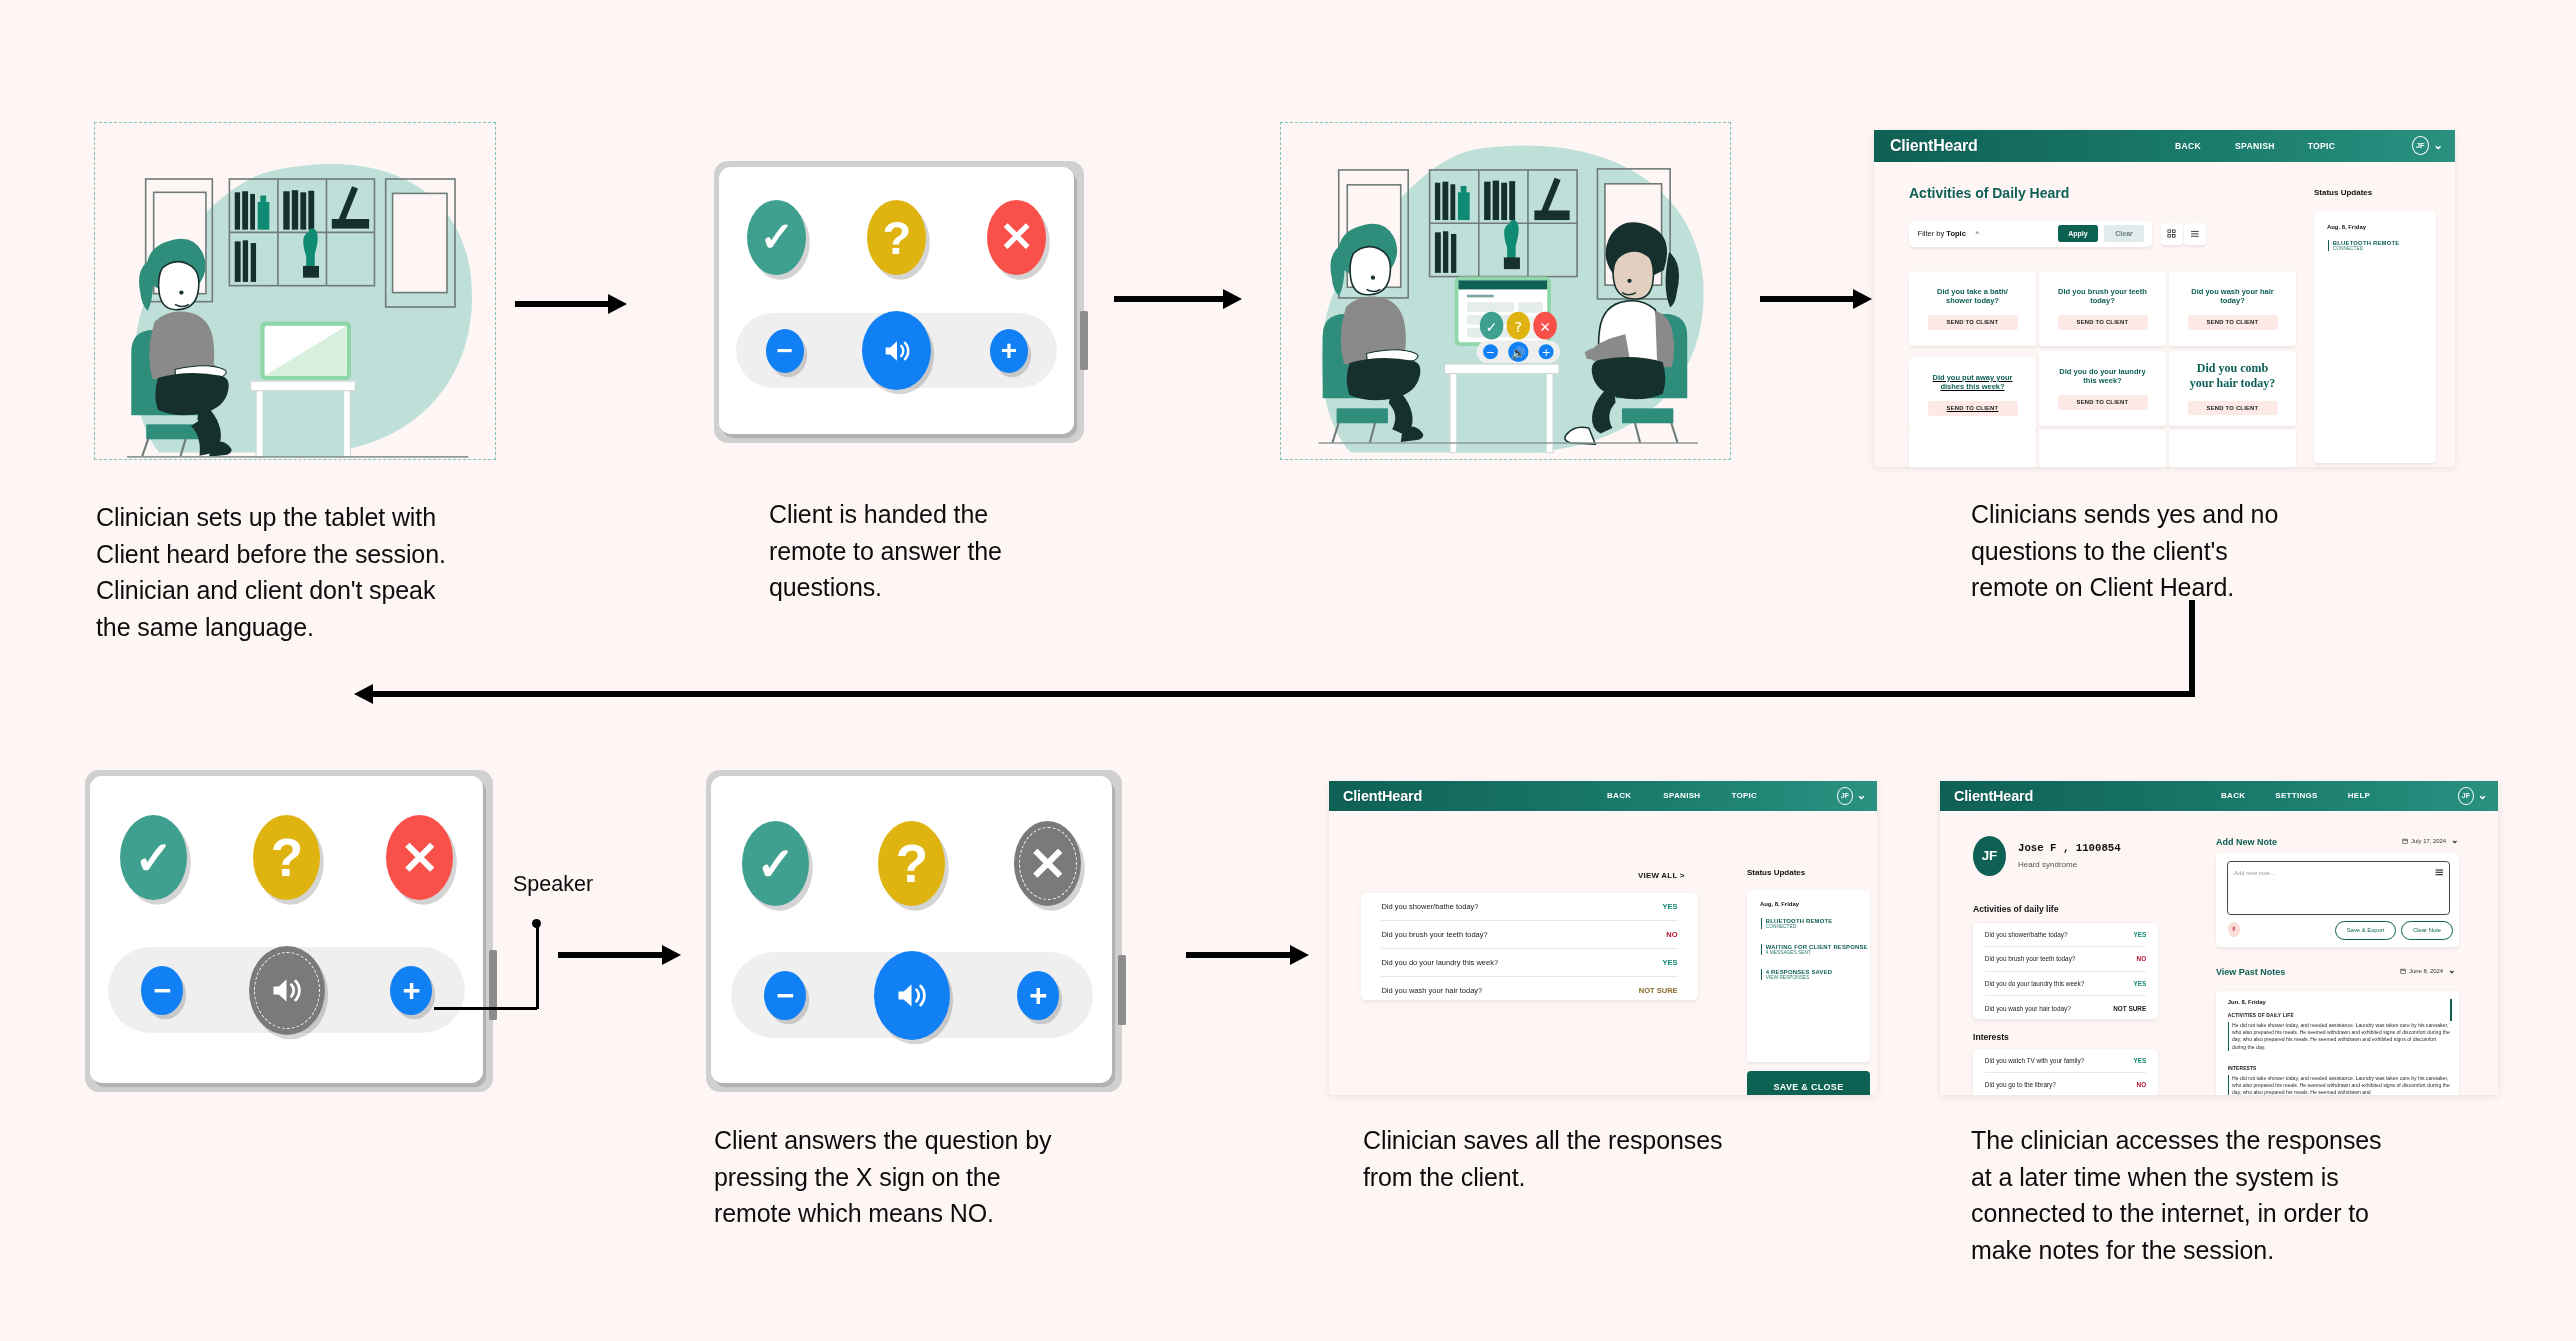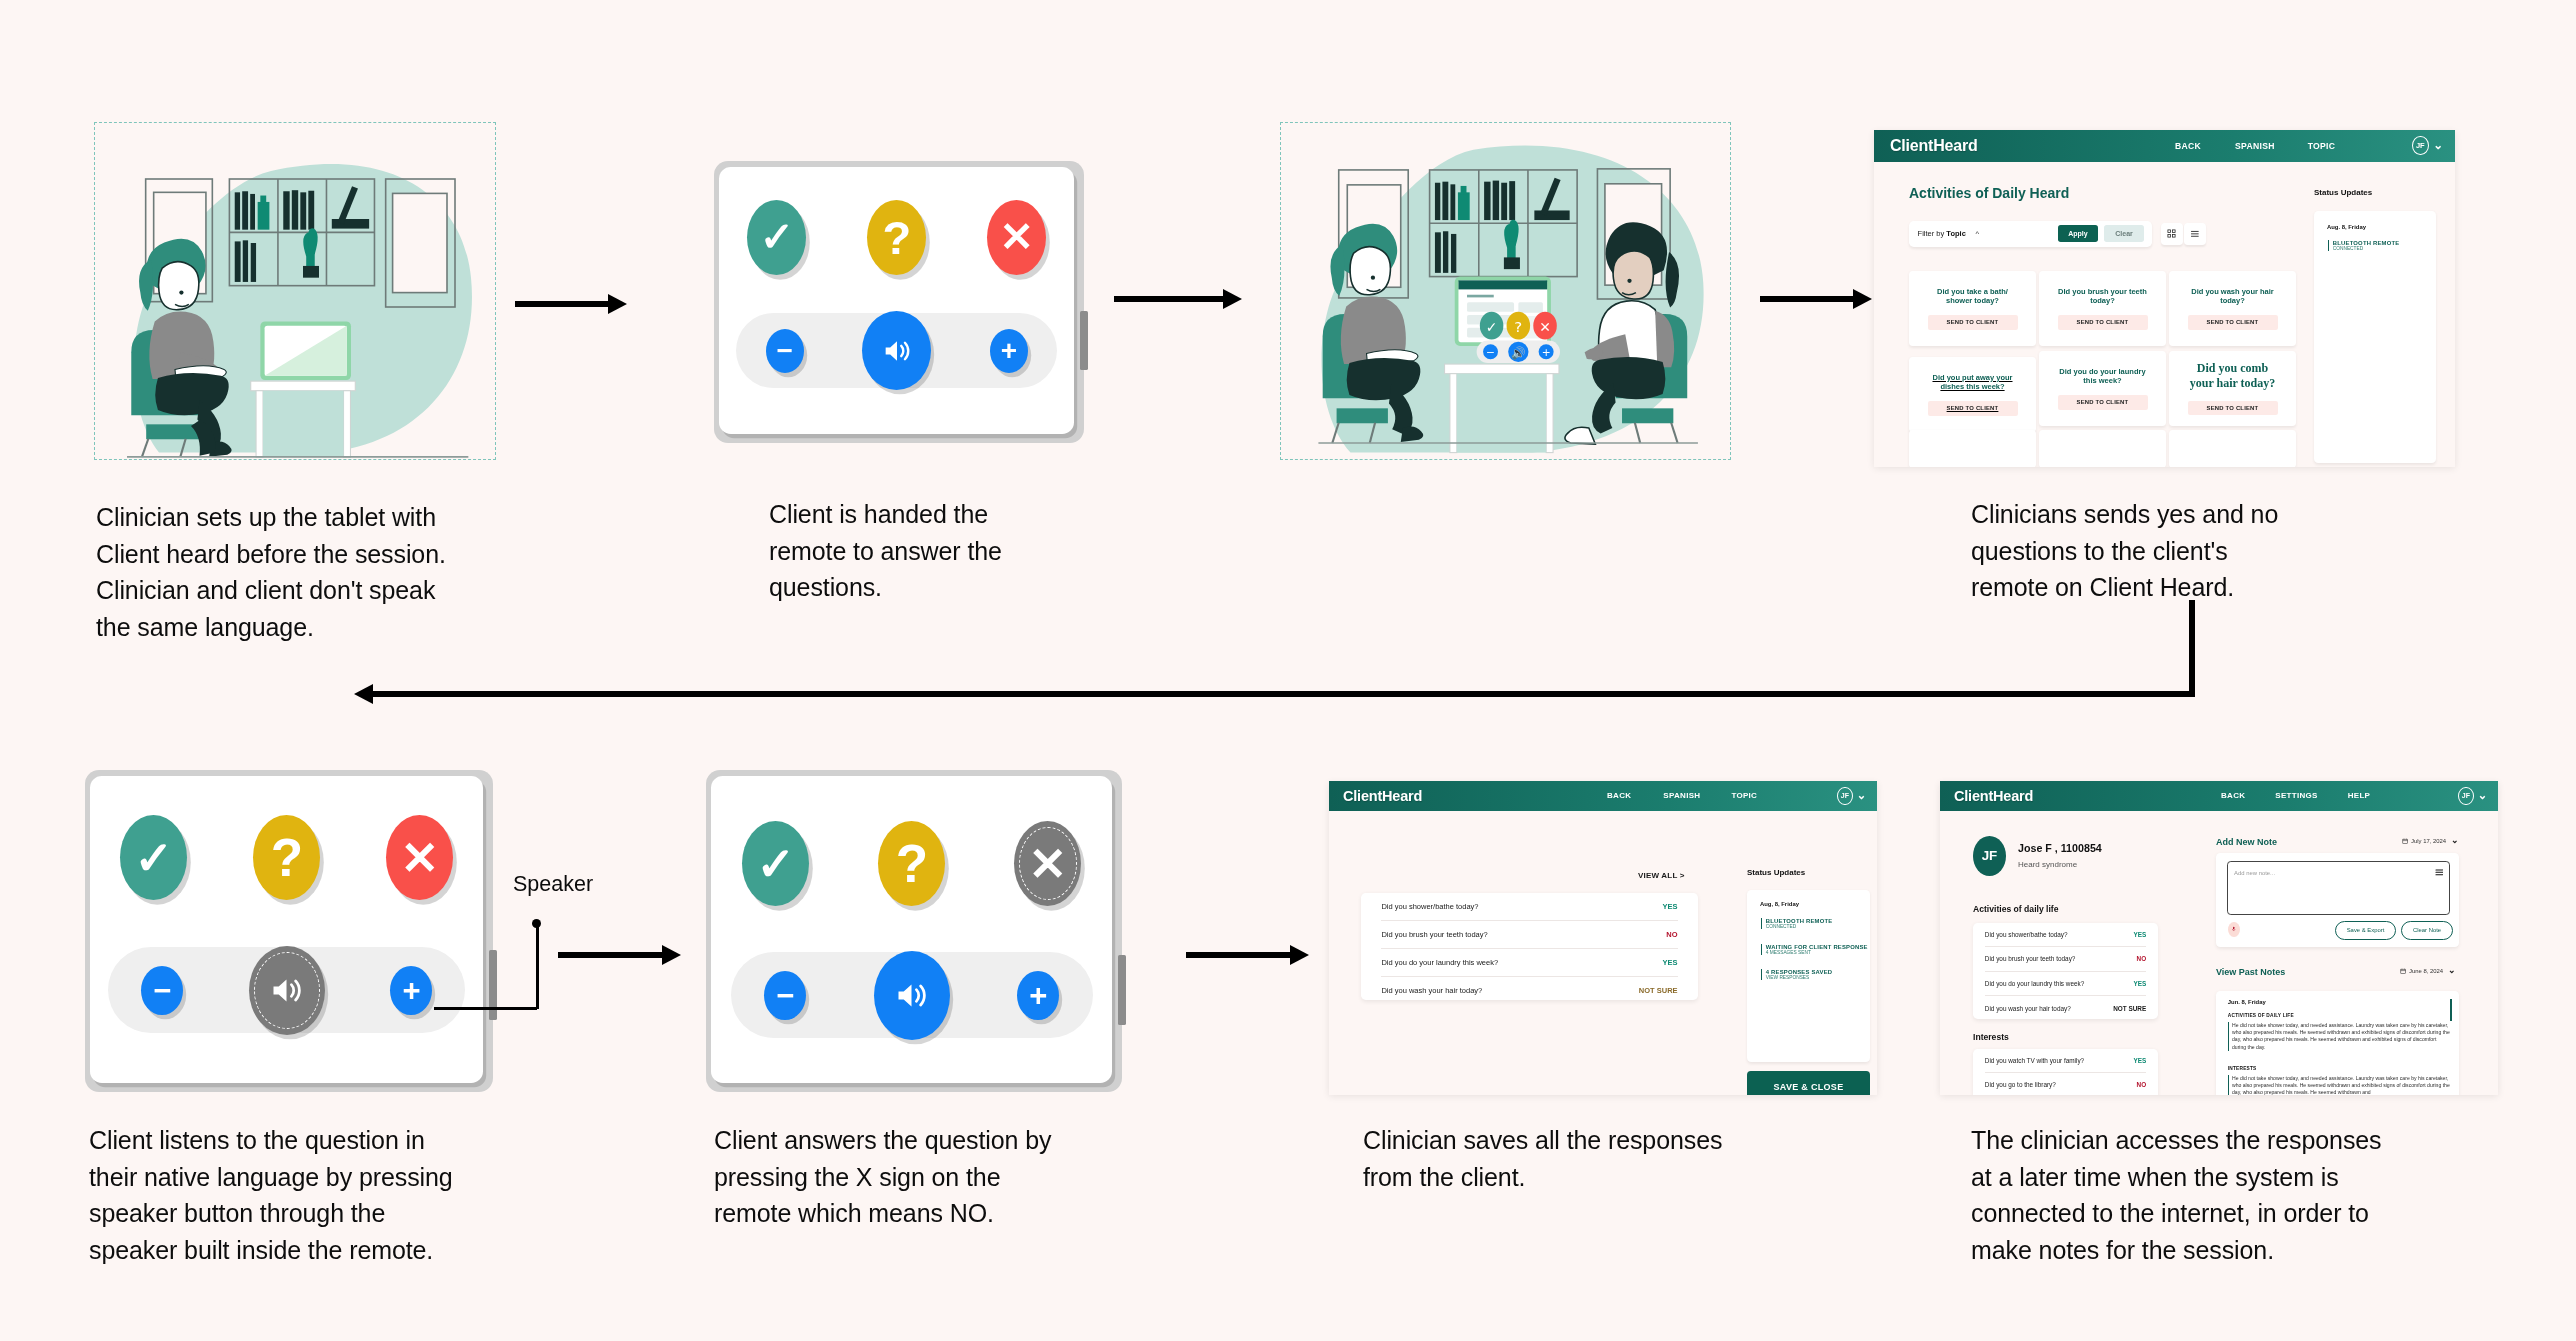--- a/index.html
+++ b/index.html
@@ -141,21 +141,21 @@
   .resp-q{color:#1a1a1a;}
   .resp-a{font-weight:700;}
   .a-yes{color:#0f8a73;}
   .a-no{color:#b3122c;}
   .a-notsure{color:#8a6a2a;}
   .viewall{color:#1a1a1a;font-weight:700;letter-spacing:0.2px;}
   .save-close{background:#0c6152;color:#fff;font-weight:700;border-radius:3.8px;display:flex;align-items:center;justify-content:center;letter-spacing:0.3px;}
 
   
   .prof-avatar{border-radius:50%;background:#0f6055;color:#fff;display:flex;align-items:center;justify-content:center;font-weight:700;}
-  .prof-name{color:#111;font-weight:700;}
+  .prof-name{color:#111;font-weight:700;font-family:Liberation Mono, monospace;}
   .prof-dx{color:#555;}
   .sec-title{color:#111;font-weight:700;}
   .note-head{color:#0f6055;font-weight:700;}
   .note-date{color:#333;display:flex;align-items:center;}
   .note-box{background:#fff;border-radius:4.3px;box-shadow:0 1.1px 3.8px rgba(0,0,0,0.07);}
   .note-input{border:0.5px solid #444;border-radius:3.8px;position:relative;background:#fff;}
   .note-ph{color:#9a9a9a;}
   .mic-chip{background:#fbdcd6;border-radius:50%;display:flex;align-items:center;justify-content:center;}
   .pill-btn{border:0.5px solid #0f6055;color:#0f6055;border-radius:536px;display:flex;align-items:center;justify-content:center;background:#fff;}
   .past-note{background:#fff;border-radius:4.3px;box-shadow:0 1.1px 3.8px rgba(0,0,0,0.07);position:relative;}
@@ -510,24 +510,20 @@
     </div>
   </div>
 
   <span class="speaker-label abs" style="left:513px;top:872px;">Speaker</span>
   <div class="abs" style="left:483px;top:907px;width:123px;height:118px;">
     <div class="callout-dot" style="left:49px;top:11.8px;"></div>
     <div class="callout-v" style="left:53px;top:16px;height:86px;"></div>
     <div class="callout-h" style="left:-49px;top:100px;width:103px;"></div>
   </div>
 
-  <div class="caption abs" style="left:89px;top:1122px;width:472px;">Client listens to the question in
-their native language by pressing
-speaker button through the
-speaker built inside the remote.</div>
 
   <div class="abs arrow-h" style="left:558px;top:952px;width:129px;">
     <div class="arrow-line" style="left:0;width:105px;"></div>
     <div class="arrow-head right" style="left:104px;"></div>
   </div>
 
   <div class="remote" style="left:706px;top:770px;width:416px;height:322px;">
     <div class="remote-side" style="top:185px;height:70px;"></div>
     <div class="remote-face">
       <div class="btn-row" style="left:31px;right:31px;top:39px;height:97px;">

